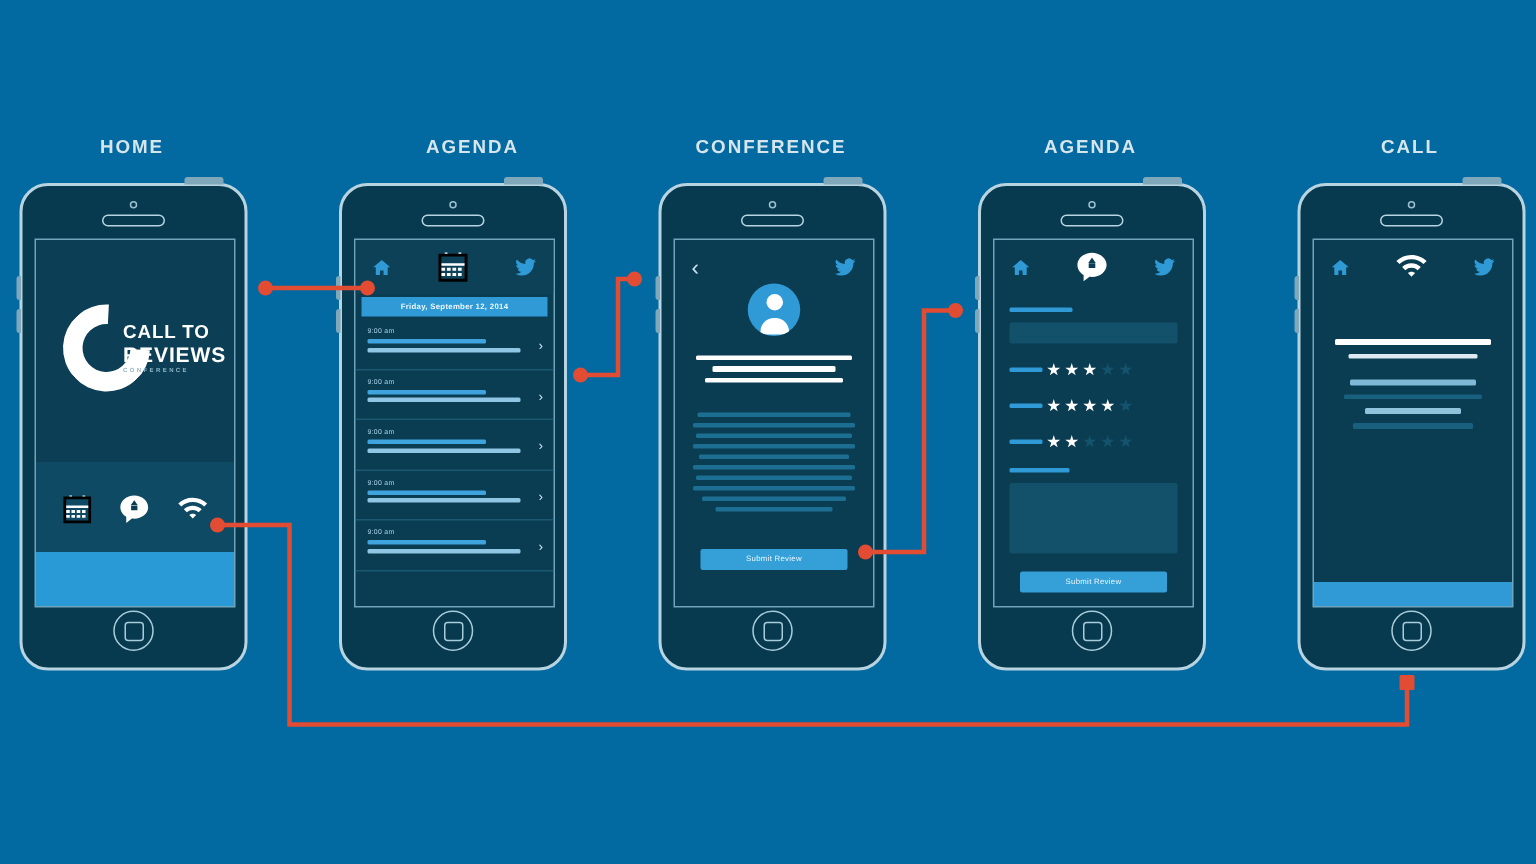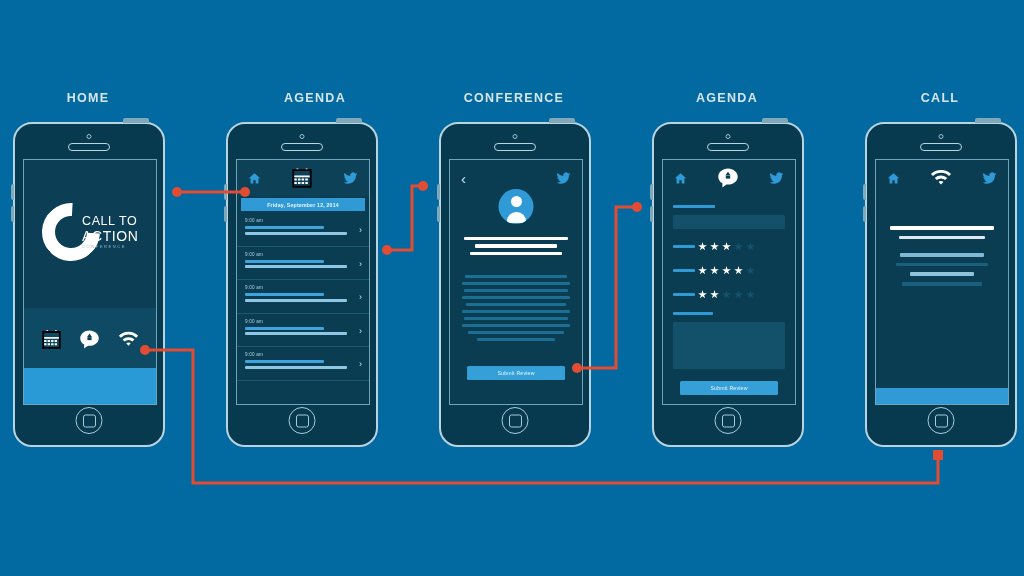--- a/index.html
+++ b/index.html
@@ -100,21 +100,21 @@
     position: absolute; left: 4px; top: 2px;
     width: 58px; height: 58px;
     border: 13px solid #ffffff;
     border-radius: 50%;
     border-right-color: transparent;
     transform: rotate(-42deg);
   }
   .logo-text {
     position: absolute; left: 44px; top: 14px;
     color: #ffffff; line-height: 1.0;
-    font-weight: normal; letter-spacing: 0.6px;
+    font-weight: bold; letter-spacing: 0.6px;
   }
   .logo-l1 { font-size: 12.5px; }
   .logo-l2 { font-size: 14px; margin-top: 1px; }
   .logo-l3 {
     font-size: 4px; letter-spacing: 1.6px;
     color: #8fb6c6; margin-top: 2px;
   }
   .home-nav {
     position: absolute; top: 148px; left: 0; right: 0;
     height: 62px;
@@ -291,21 +291,21 @@
     <div class="side-btn" style="top:82px; height:16px"></div>
     <div class="cam"></div>
     <div class="speaker"></div>
 
     <div class="screen">
       <div class="home-hero">
         <div class="logo-wrap">
           <div class="logo-c"></div>
           <div class="logo-text">
             <div class="logo-l1">CALL TO</div>
-            <div class="logo-l2">ACTION</div>
+            <div class="logo-l2">REVIEWS</div>
             <div class="logo-l3">CONFERENCE</div>
           </div>
         </div>
       </div>
 
       <div class="home-nav">
         <svg class="icon ic-nav" viewBox="0 0 24 24" fill="#ffffff">
             <use href="#sym-calendar"></use>
           </svg>
         <svg class="icon ic-nav" viewBox="0 0 24 24" fill="#ffffff">

